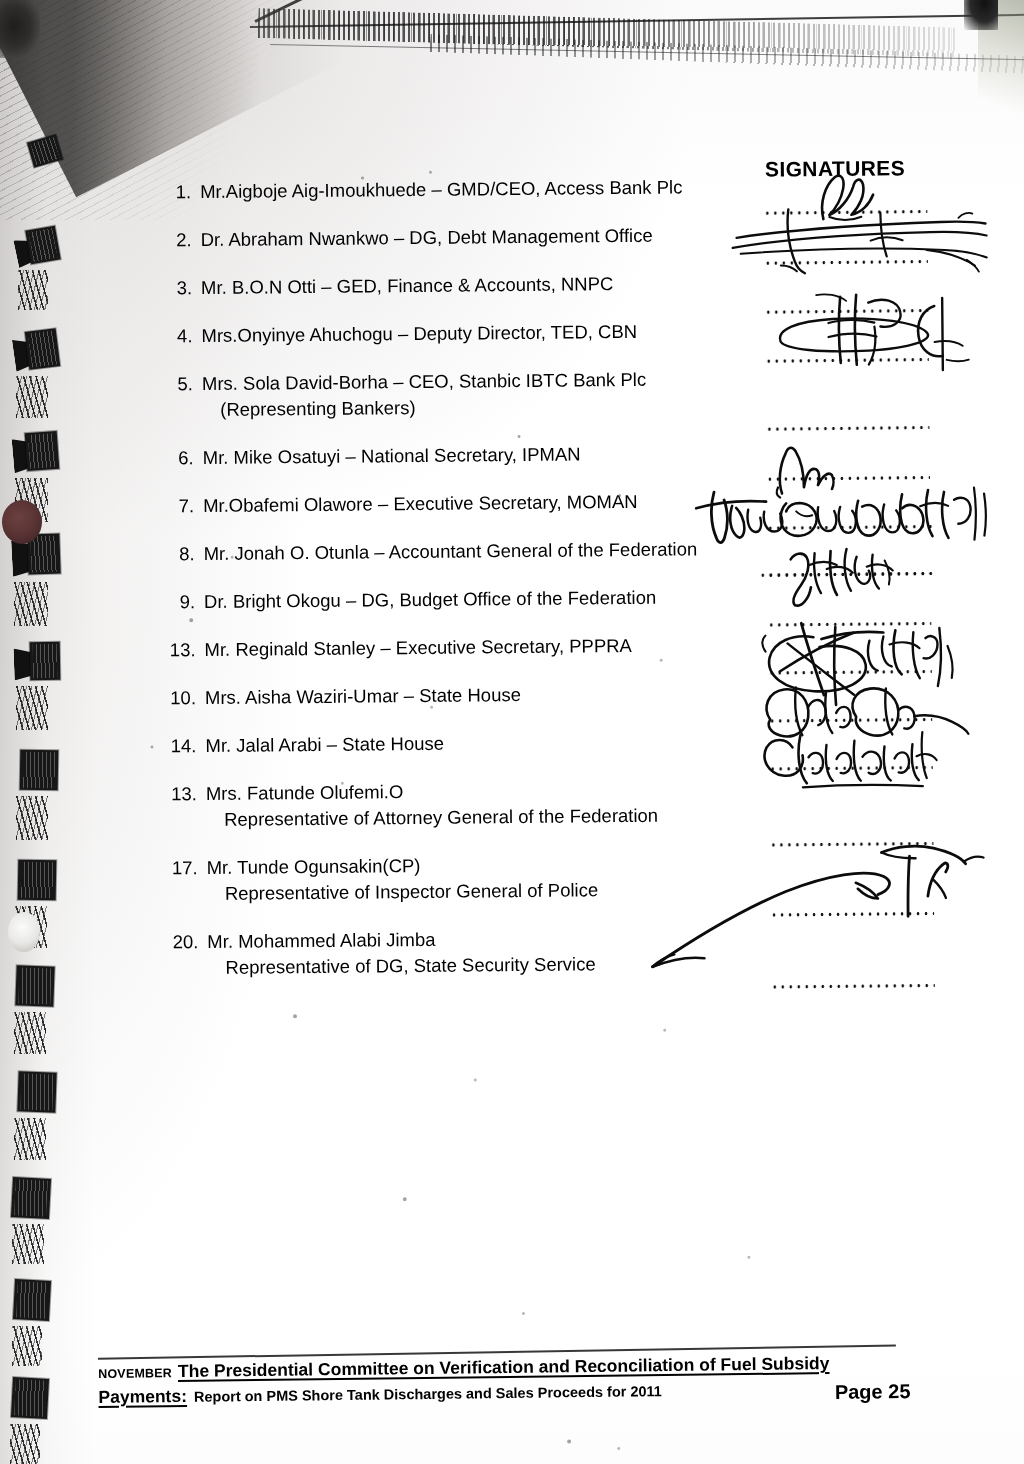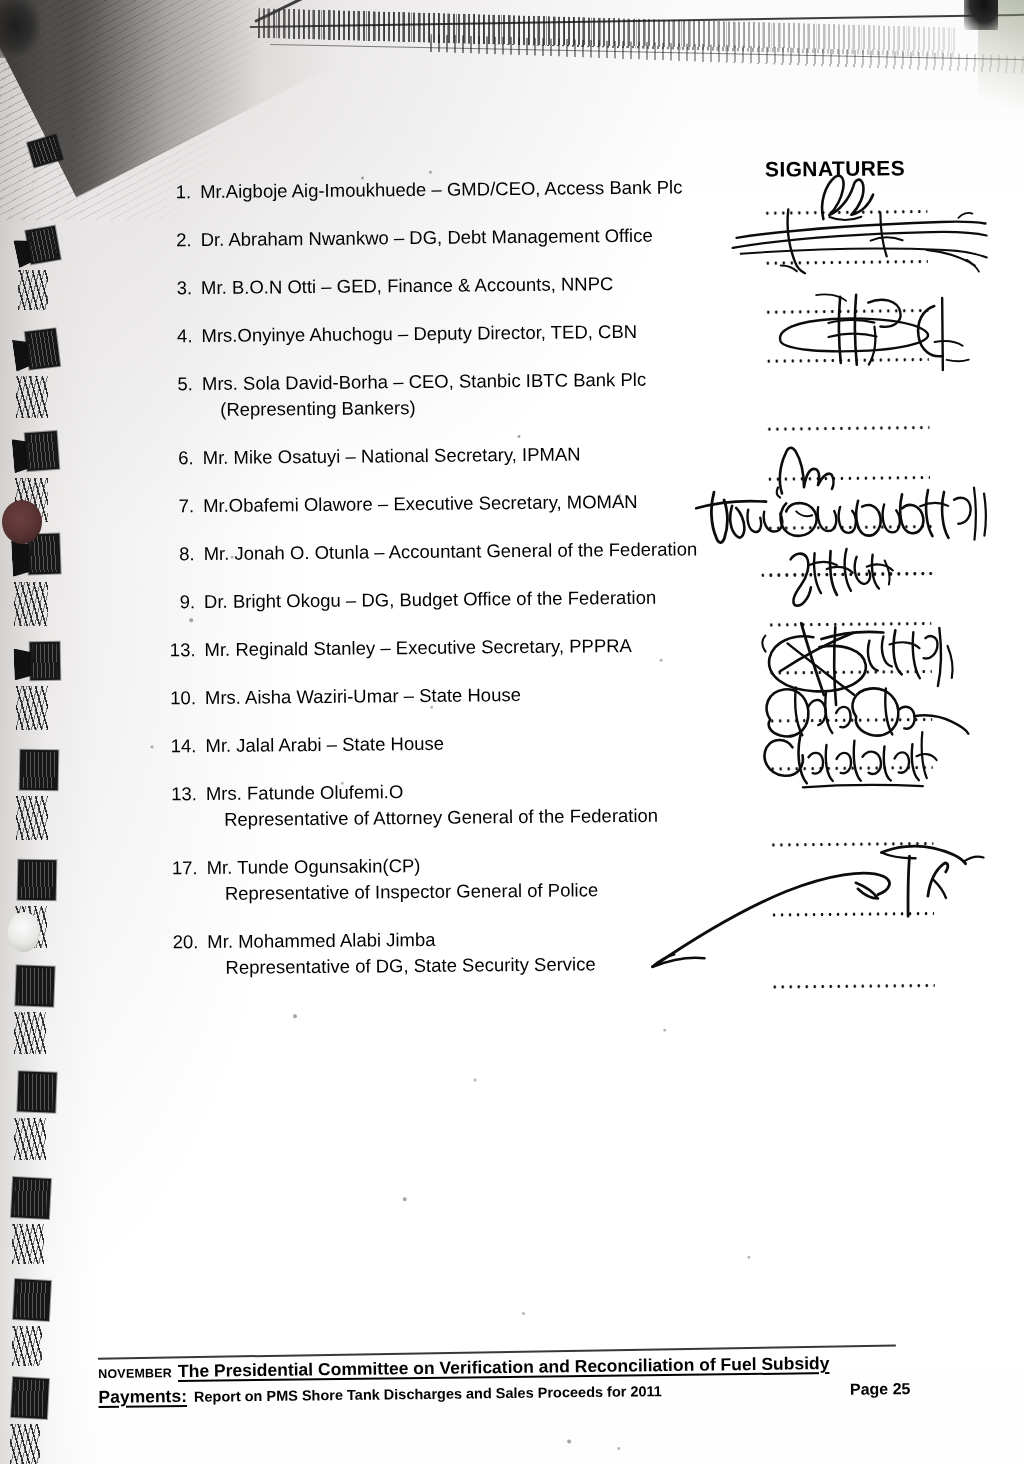--- a/index.html
+++ b/index.html
@@ -297,21 +297,21 @@
     text-decoration-thickness: 1.6px;
     margin-right: 7px;
   }
   .footer-sub {
     font-size: 14.5px;
     font-weight: 600;
   }
   .footer-page {
     position: absolute;
     right: 8px; top: 28px;
-    font-size: 16px;
+    font-size: 20px;
     font-weight: 600;
     white-space: nowrap;
   }
 
   
   .speck {
     position: absolute;
     background: #4a4a4a;
     border-radius: 50%;
     pointer-events: none;

